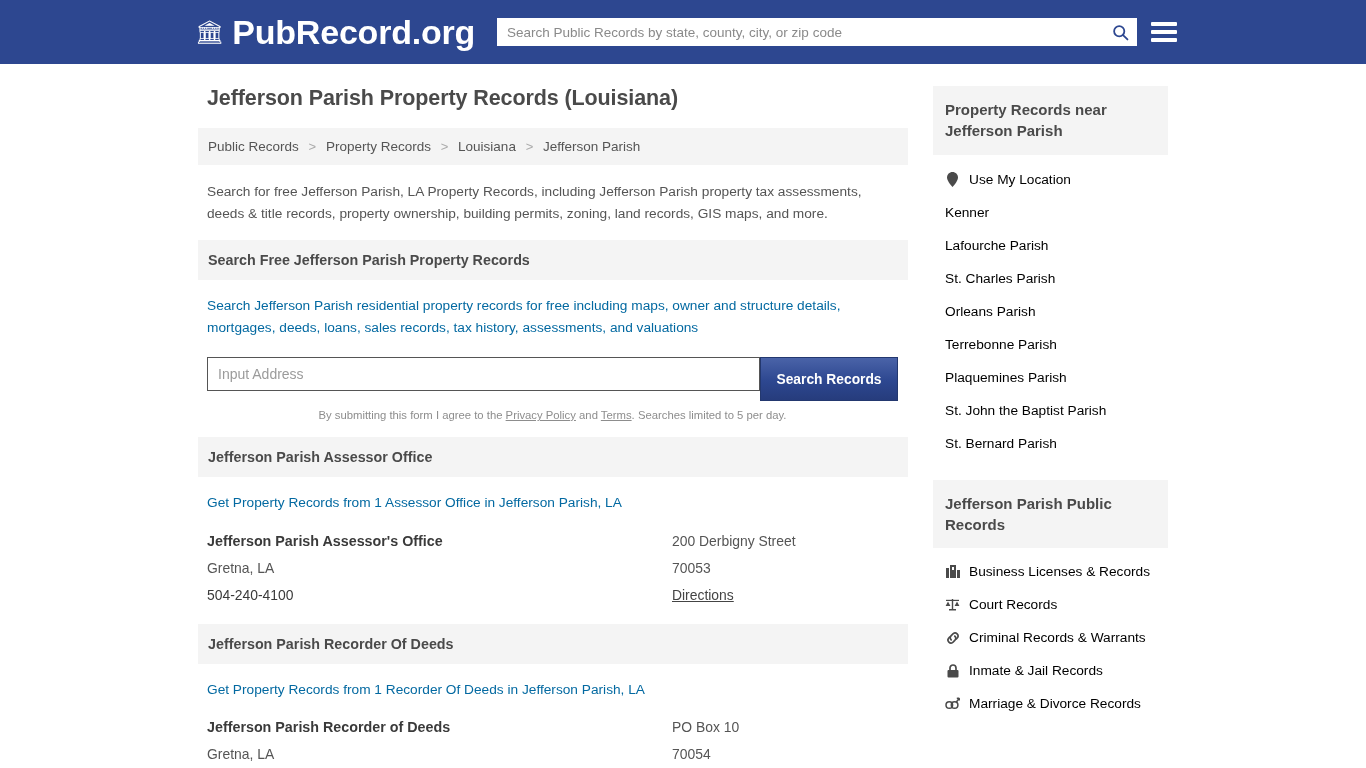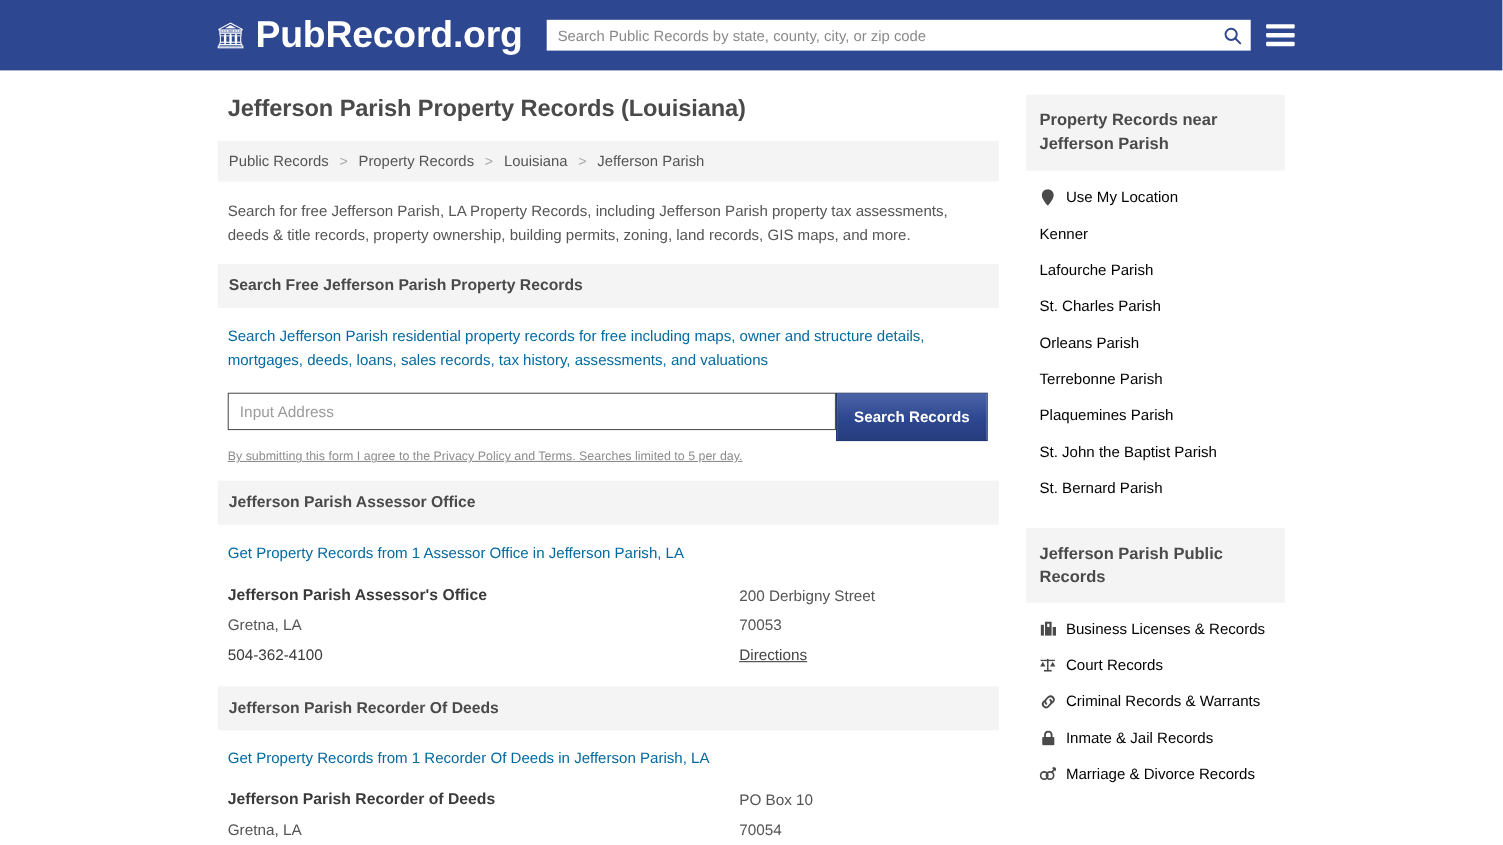--- a/index.html
+++ b/index.html
@@ -176,26 +176,25 @@
     height: 44px;
     border: 1px solid #23386f;
     background: linear-gradient(to bottom, #4a63a8 0%, #2d4790 55%, #263c7c 100%);
     color: #fff;
     font-size: 13.8px;
     font-weight: bold;
     cursor: pointer;
     font-family: "Liberation Sans", sans-serif;
   }
   .legal {
-    text-align: left;
+    text-align: center;
     font-size: 11.3px;
     color: #8d8d8d;
     padding: 0 0 0 0;
     margin: 0 0 16px 0;
-    text-decoration: underline;
   }
   .legal a { color: #8d8d8d; text-decoration: underline; }
 
   
   .office {
     display: flex;
     padding: 16px 10px 10px 9px;
   }
   .office-left { width: 465px; }
   .office-right { flex: 1; }
@@ -302,21 +301,21 @@
       </div>
 
       <div class="section-head">Jefferson Parish Assessor Office</div>
       <div class="section-body">
         <p class="section-desc">Get Property Records from 1 Assessor Office in Jefferson Parish, LA</p>
       </div>
       <div class="office" style="padding-top:0;">
         <div class="office-left">
           <div class="office-name">Jefferson Parish Assessor's Office</div>
           <div class="office-line">Gretna, LA</div>
-          <div class="office-line dark">504-362-4100</div>
+          <div class="office-line dark">504-240-4100</div>
         </div>
         <div class="office-right">
           <div class="office-line" style="margin-bottom:11px;">200 Derbigny Street</div>
           <div class="office-line">70053</div>
           <div class="office-line"><a href="#">Directions</a></div>
         </div>
       </div>
 
       <div class="section-head">Jefferson Parish Recorder Of Deeds</div>
       <div class="section-body">

